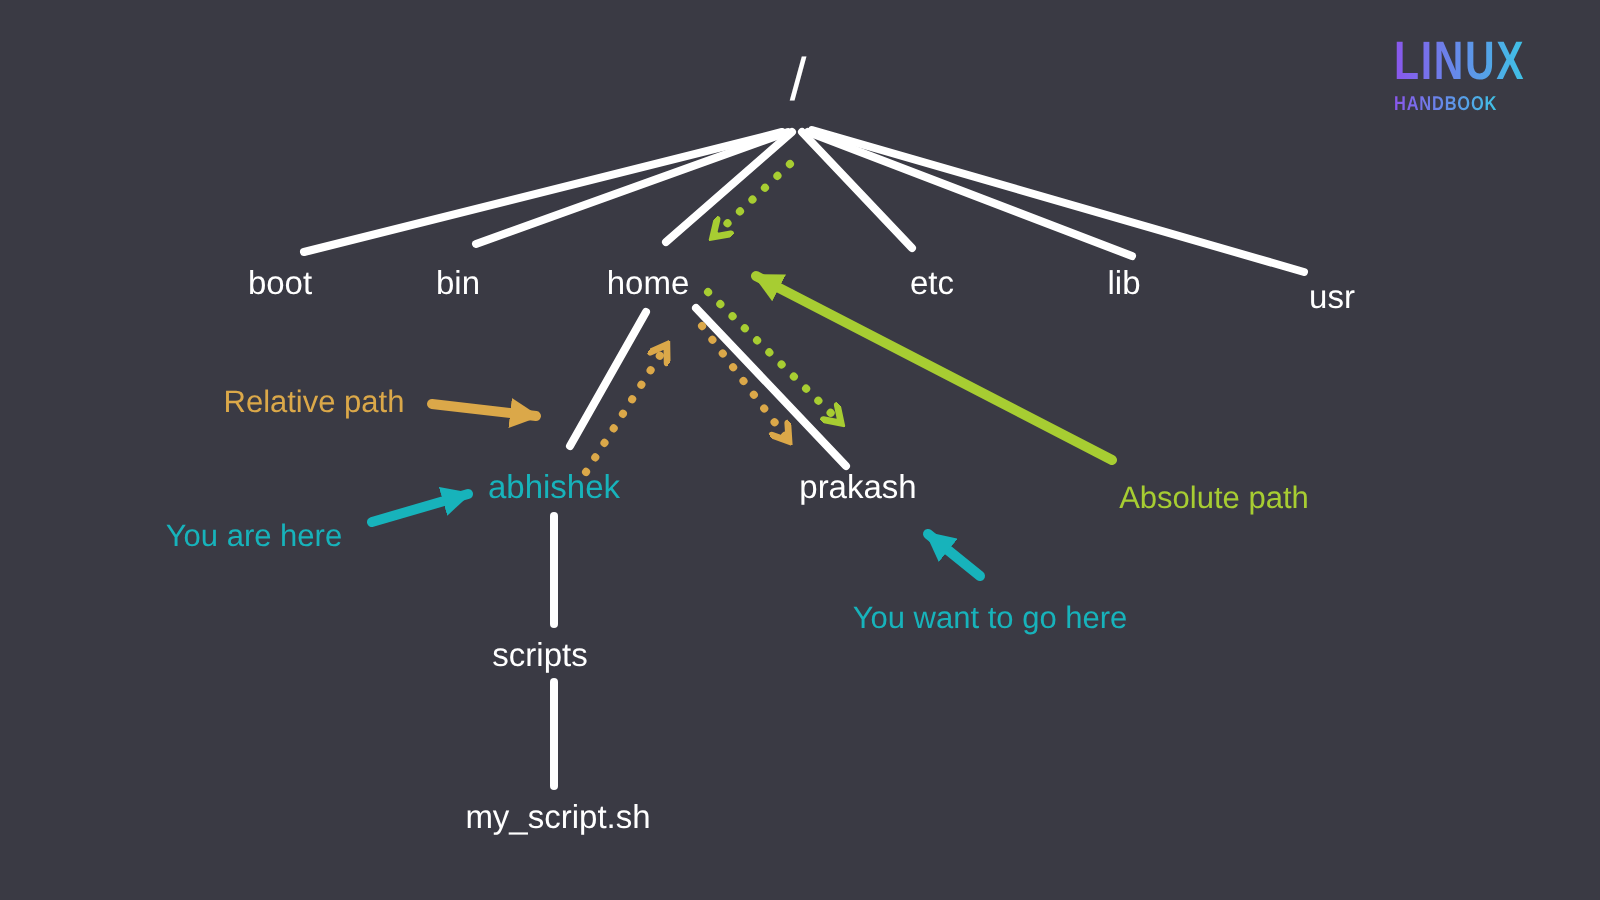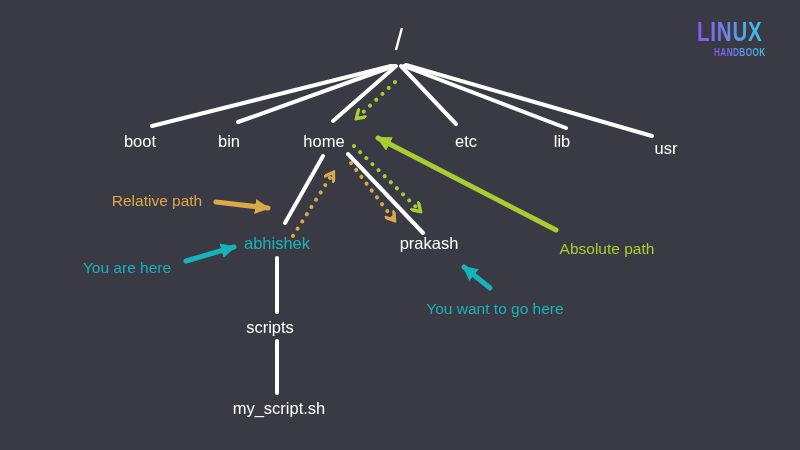--- a/index.html
+++ b/index.html
@@ -7,21 +7,21 @@
     --orange: #dba849; --green: #a7cd32;
     --logo_purple: #8a56ec; --logo_cyan: #3ec3e6;
   }
   * { margin: 0; padding: 0; box-sizing: border-box; }
   html, body { width: 800px; height: 450px; overflow: hidden; }
   body { background: var(--bg); font-family: "Liberation Sans", sans-serif; position: relative; }
 
   .canvas { position: absolute; inset: 0; width: 800px; height: 450px; }
 
   
-  .logo { position: absolute; top: 18px; left: 697px; line-height: 1; text-align: right; }
+  .logo { position: absolute; top: 18px; left: 697px; line-height: 1; }
   .logo .l1 {
     font-size: 25px; font-weight: 700; letter-spacing: 1px;
     background: linear-gradient(90deg, var(--logo_purple), var(--logo_cyan));
     -webkit-background-clip: text; background-clip: text;
     color: transparent; display: inline-block; transform: scale(.82, 1.08);
     transform-origin: left top;
   }
   .logo .l2 {
     font-size: 10px; font-weight: 700; letter-spacing: .5px; margin-top: 1px;
     background: linear-gradient(90deg, var(--logo_purple), var(--logo_cyan));

